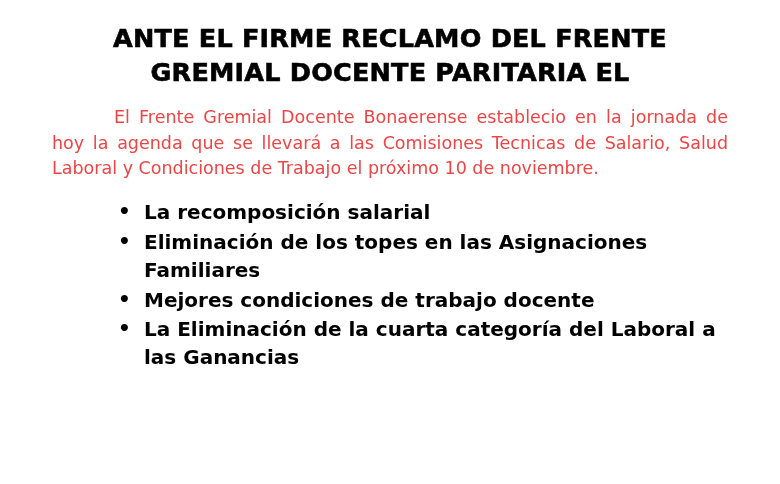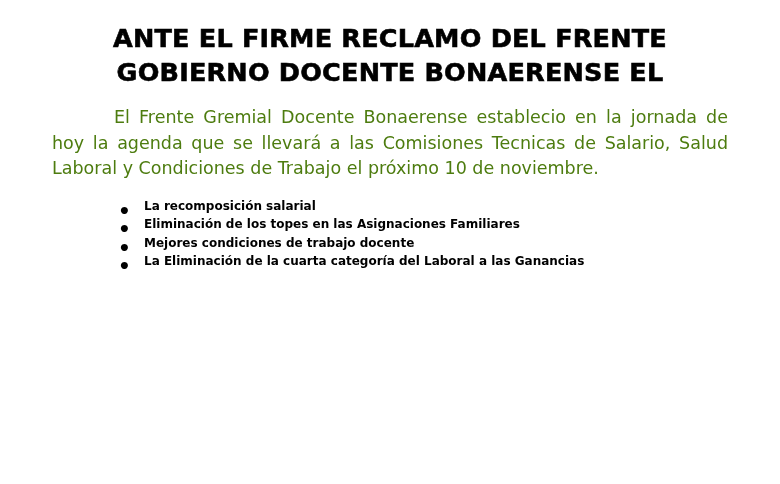--- a/index.html
+++ b/index.html
@@ -35,56 +35,56 @@
     display: block;
     white-space: nowrap;
   }
   .para {
     font-family: "DejaVu Sans", sans-serif;
     font-size: 17.5px;
     line-height: 1.45;
     text-align: justify;
     margin: 0 0 17px 0;
     text-indent: 62px;
-    color: #4d7c0f;
+    color: #ef4444;
   }
   .para.last-para {
     margin-bottom: 9px;
   }
   ul.bullets {
     list-style: none;
     margin: 0;
     padding: 0 0 0 66px;
   }
   ul.bullets li {
     position: relative;
     font-family: "DejaVu Sans", sans-serif;
     font-weight: bold;
-    font-size: 12px;
+    font-size: 20px;
     line-height: 1.42;
     margin: 0 0 1px 0;
     padding-left: 26px;
   }
   ul.bullets li::before {
     content: "\2022";
     position: absolute;
     left: 0;
     top: -1px;
     font-size: 20px;
     line-height: 1.42;
   }
 </style>
 </head>
 <body>
 
 <div class="page">
 
   <h1 class="title">
     <span class="line">ANTE EL FIRME RECLAMO DEL FRENTE</span>
-    <span class="line">GOBIERNO DOCENTE BONAERENSE EL</span>
+    <span class="line">GREMIAL DOCENTE PARITARIA EL</span>
   </h1>
 
   <p class="para">El Frente Gremial Docente Bonaerense establecio en la jornada de hoy la agenda que se llevará a las Comisiones Tecnicas de Salario, Salud Laboral y Condiciones de Trabajo el próximo 10 de noviembre.</p>
 
 
   <ul class="bullets">
     <li>La recomposición salarial</li>
     <li>Eliminación de los topes en las Asignaciones Familiares</li>
     <li>Mejores condiciones de trabajo docente</li>
     <li>La Eliminación  de la cuarta categoría del Laboral a las Ganancias</li>

